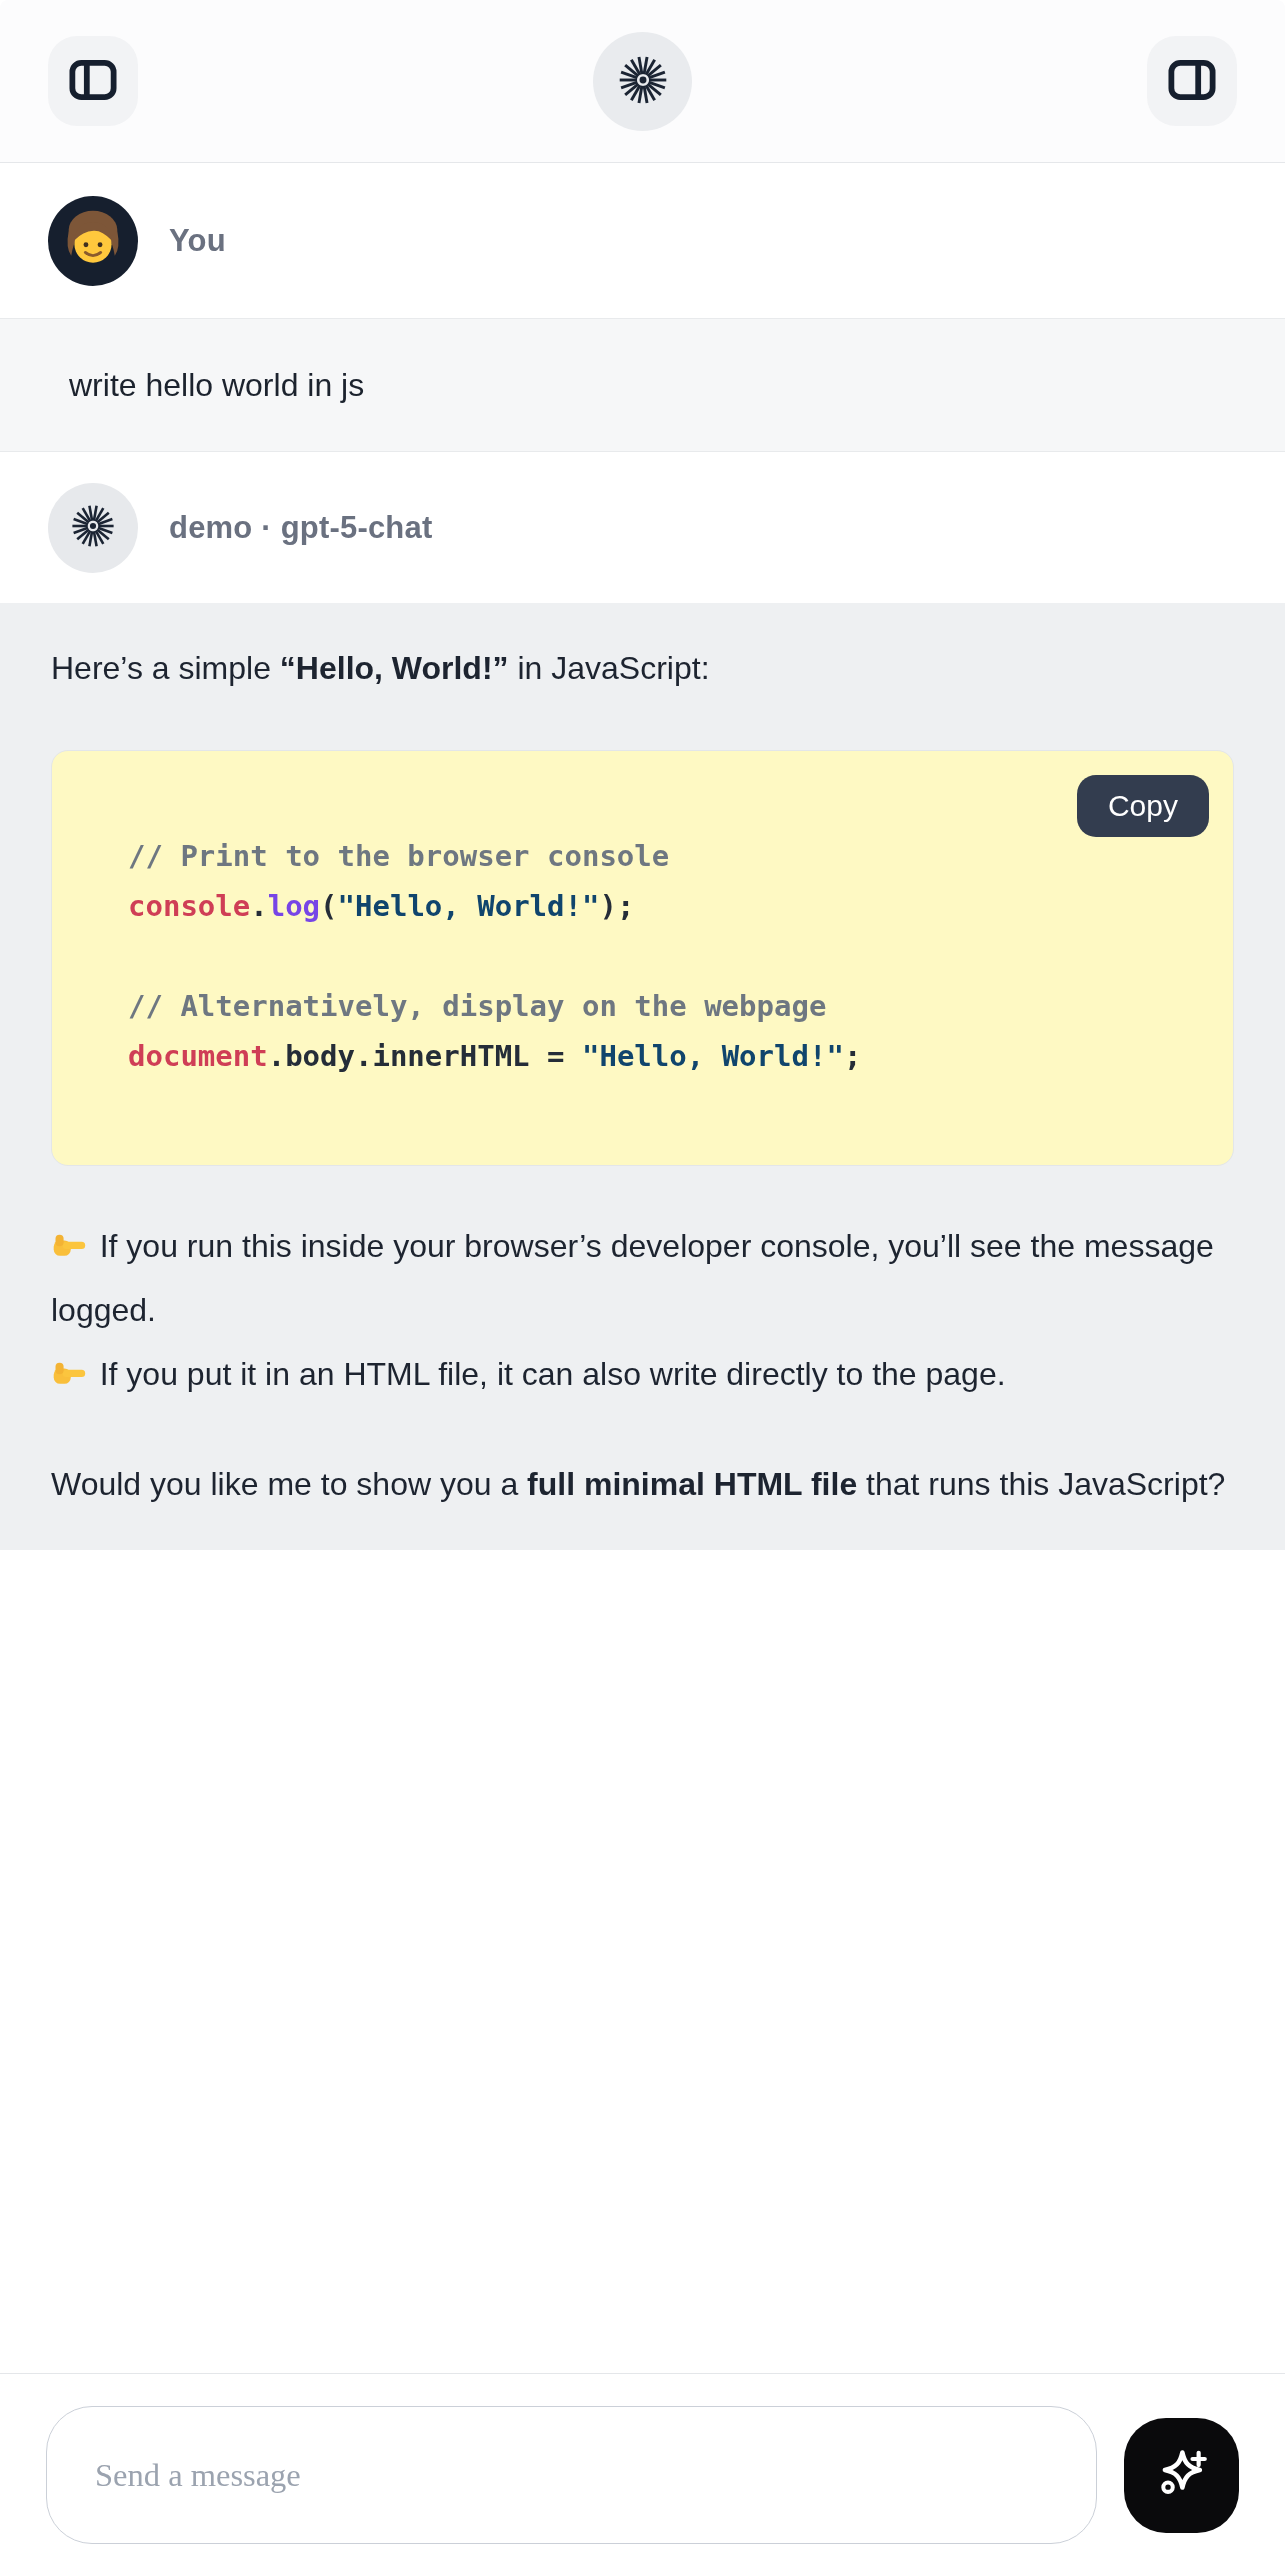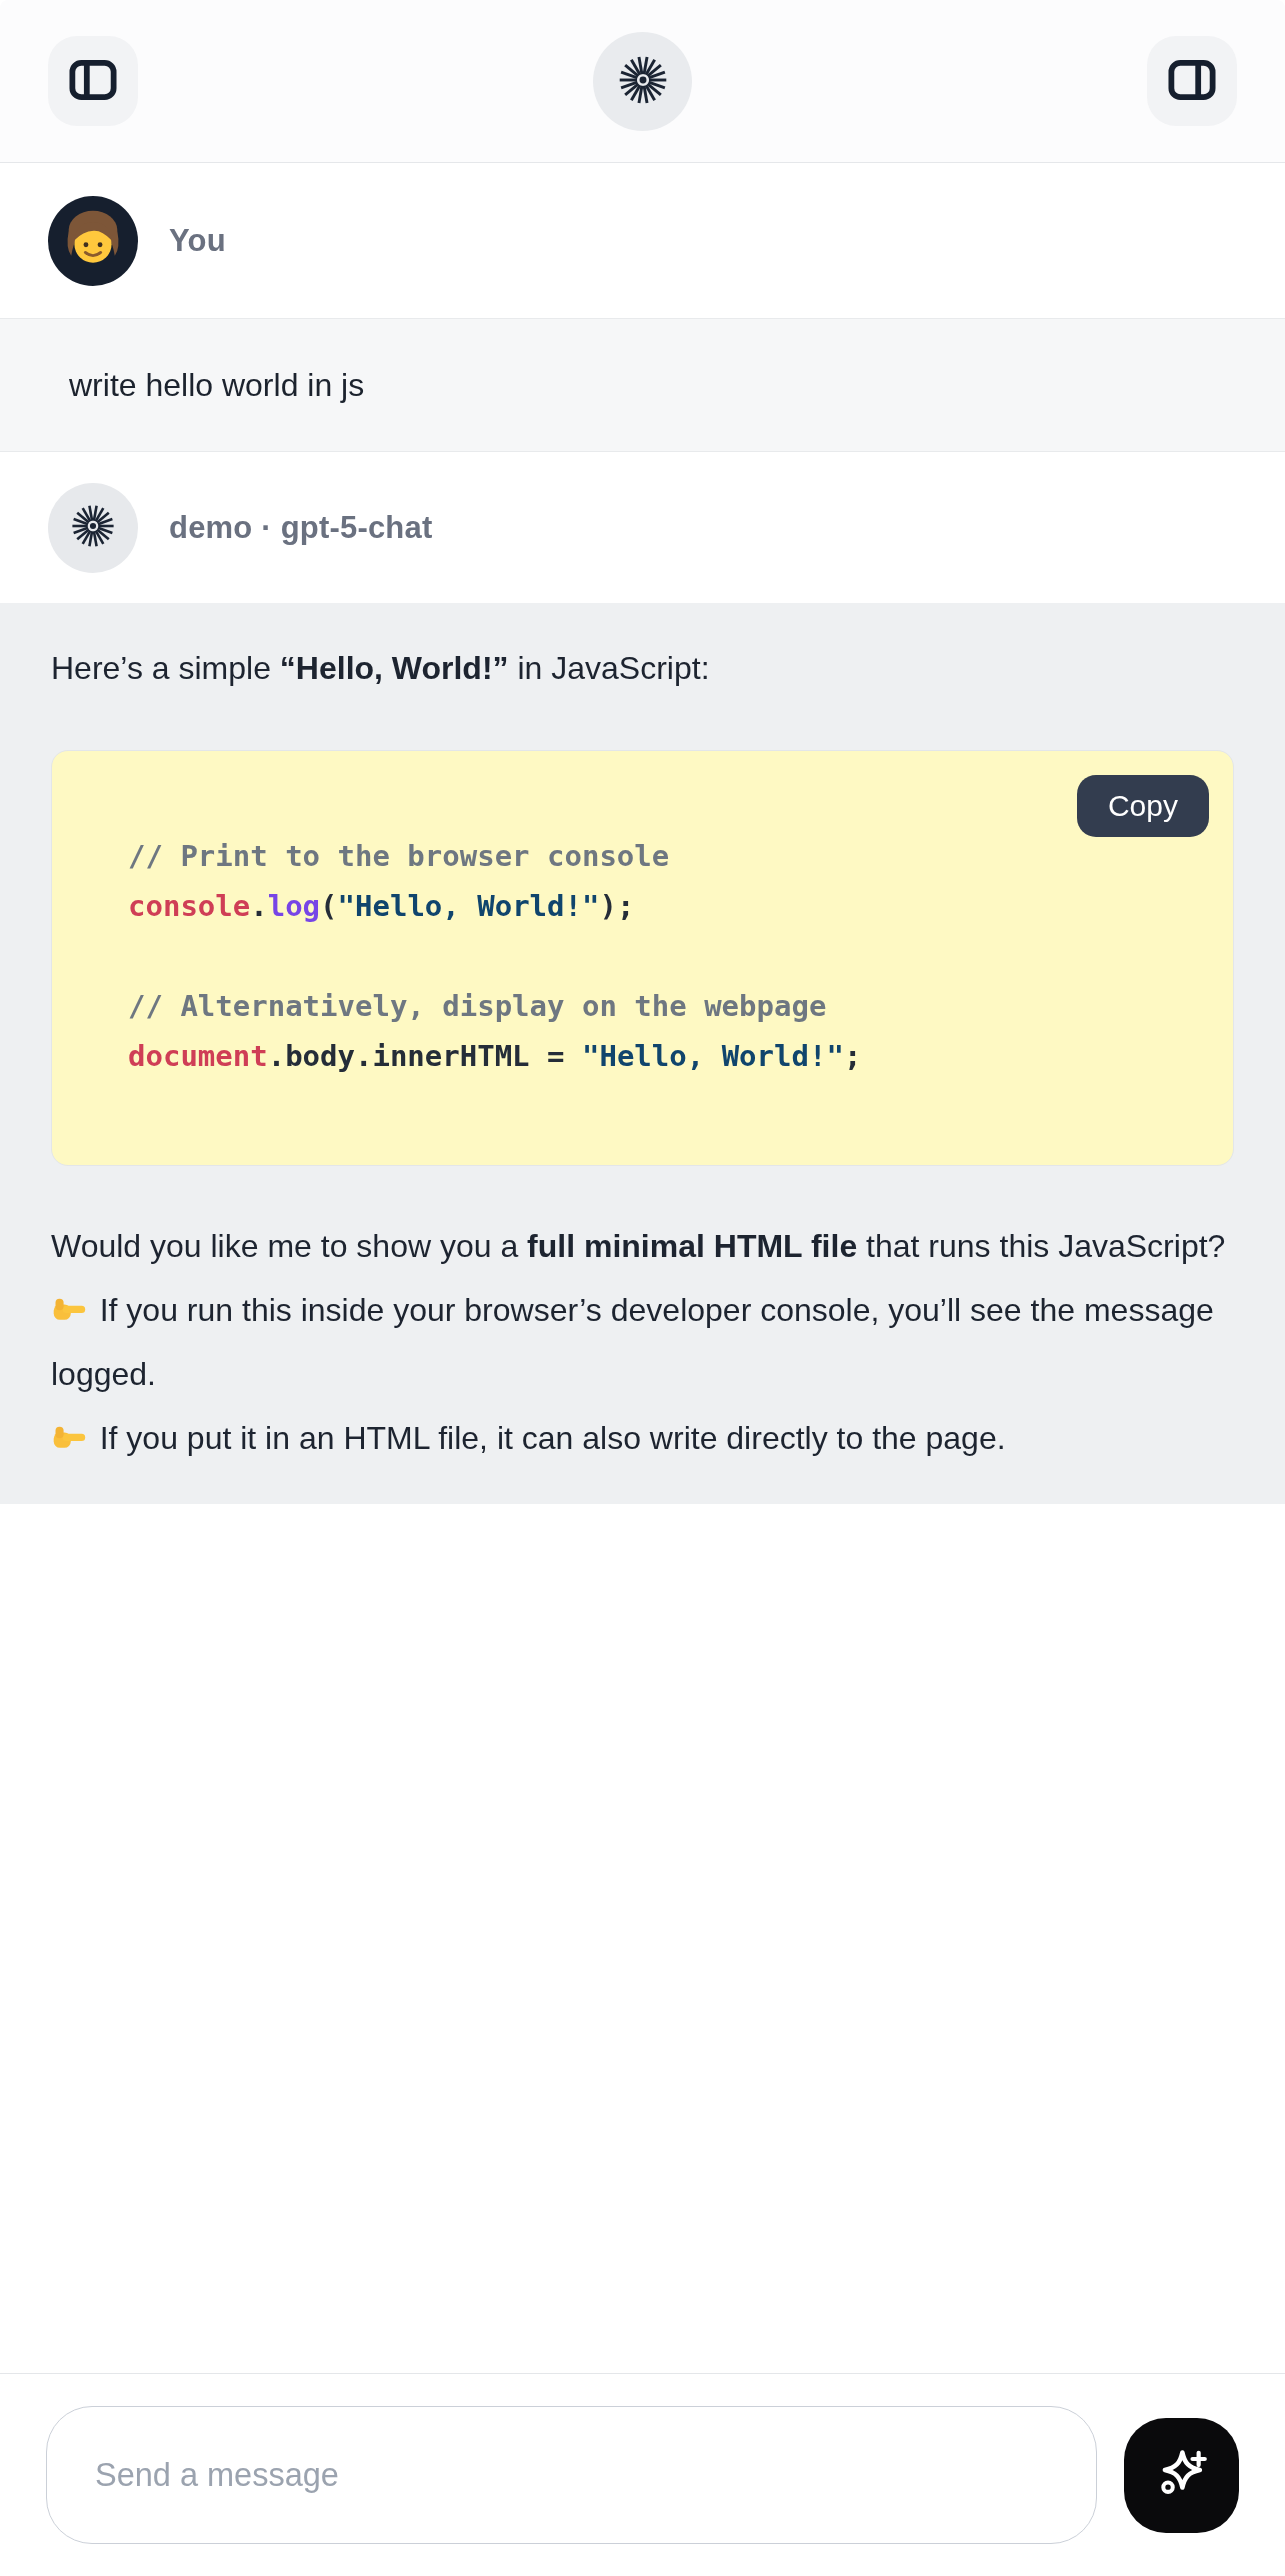--- a/index.html
+++ b/index.html
@@ -49,21 +49,21 @@
   .tok-purple{color:#7745e6;}
   .tok-string{color:#10456d;}
   .tok-plain{color:#252d38;}
   #para-followup{margin-top:0;}
   #para-question{margin-top:46px;}
 
   .spacer{flex:1;background:#fff;}
 
   
   .composer{height:203px;min-height:203px;background:#fff;border-top:1.9px solid #e4e6e9;
-            display:flex;align-items:center;padding:0 46px;gap:27px;}
+            display:flex;align-items:center;padding:0 46px;gap:27px;font-family:Liberation Serif, serif;}
   .composer input{flex:1;height:138px;border:1.9px solid #cbd0d8;border-radius:46px;background:#fff;
                   padding:0 48px;font-size:32.5px;font-family:inherit;color:#1c232e;outline:none;}
   .composer input::placeholder{color:#9ba3af;}
   .send-btn{width:115px;height:115px;min-width:115px;border-radius:42px;background:#0a0a0c;border:none;cursor:pointer;
             display:flex;align-items:center;justify-content:center;padding:0;}
   .send-btn svg{width:63px;height:63px;}
 </style>
 </head>
 <body>
 
@@ -169,30 +169,30 @@
     </div>
 
     <div class="assistant-band">
       <p class="rich"><span>Here’s a simple </span><strong>“Hello, World!”</strong><span> in JavaScript:</span></p>
 
       <div class="code-block">
         <button class="copy-btn">Copy</button>
         <pre id="code-pre"><div><span class="tok-comment">// Print to the browser console</span></div><div><span class="tok-red">console</span><span class="tok-plain">.</span><span class="tok-purple">log</span><span class="tok-plain">(</span><span class="tok-string">"Hello, World!"</span><span class="tok-plain">);</span></div><div>&nbsp;</div><div><span class="tok-comment">// Alternatively, display on the webpage</span></div><div><span class="tok-red">document</span><span class="tok-plain">.body.innerHTML = </span><span class="tok-string">"Hello, World!"</span><span class="tok-plain">;</span></div></pre>
       </div>
 
-      <p class="rich" id="para-question"><span>Would you like me to show you a </span><strong>full minimal HTML file</strong><span> that runs this JavaScript?</span></p>
       <p class="rich" id="para-followup"><span class="pt-icon"><svg viewBox="0 0 40 40">
               <rect x="3" y="15" width="19" height="17" rx="7" fill="#f9bf3b"></rect>
               <rect x="13" y="16.5" width="25" height="8" rx="4" fill="#fbc53e"></rect>
               <rect x="5" y="8.5" width="9" height="13" rx="4.5" fill="#f3b334"></rect>
             </svg></span><span> If you run this inside your browser’s developer console, you’ll see the message logged.</span><br><span class="pt-icon"><svg viewBox="0 0 40 40">
               <rect x="3" y="15" width="19" height="17" rx="7" fill="#f9bf3b"></rect>
               <rect x="13" y="16.5" width="25" height="8" rx="4" fill="#fbc53e"></rect>
               <rect x="5" y="8.5" width="9" height="13" rx="4.5" fill="#f3b334"></rect>
             </svg></span><span> If you put it in an HTML file, it can also write directly to the page.</span></p>
+      <p class="rich" id="para-question"><span>Would you like me to show you a </span><strong>full minimal HTML file</strong><span> that runs this JavaScript?</span></p>
     </div>
 
     <div class="spacer"></div>
   </main>
 
   <footer class="composer">
     <input type="text" placeholder="Send a message" style="">
     <button class="send-btn">
       <span>
         <svg viewBox="0 0 36 36" fill="none" stroke="#ffffff" stroke-linejoin="round" stroke-linecap="round">

